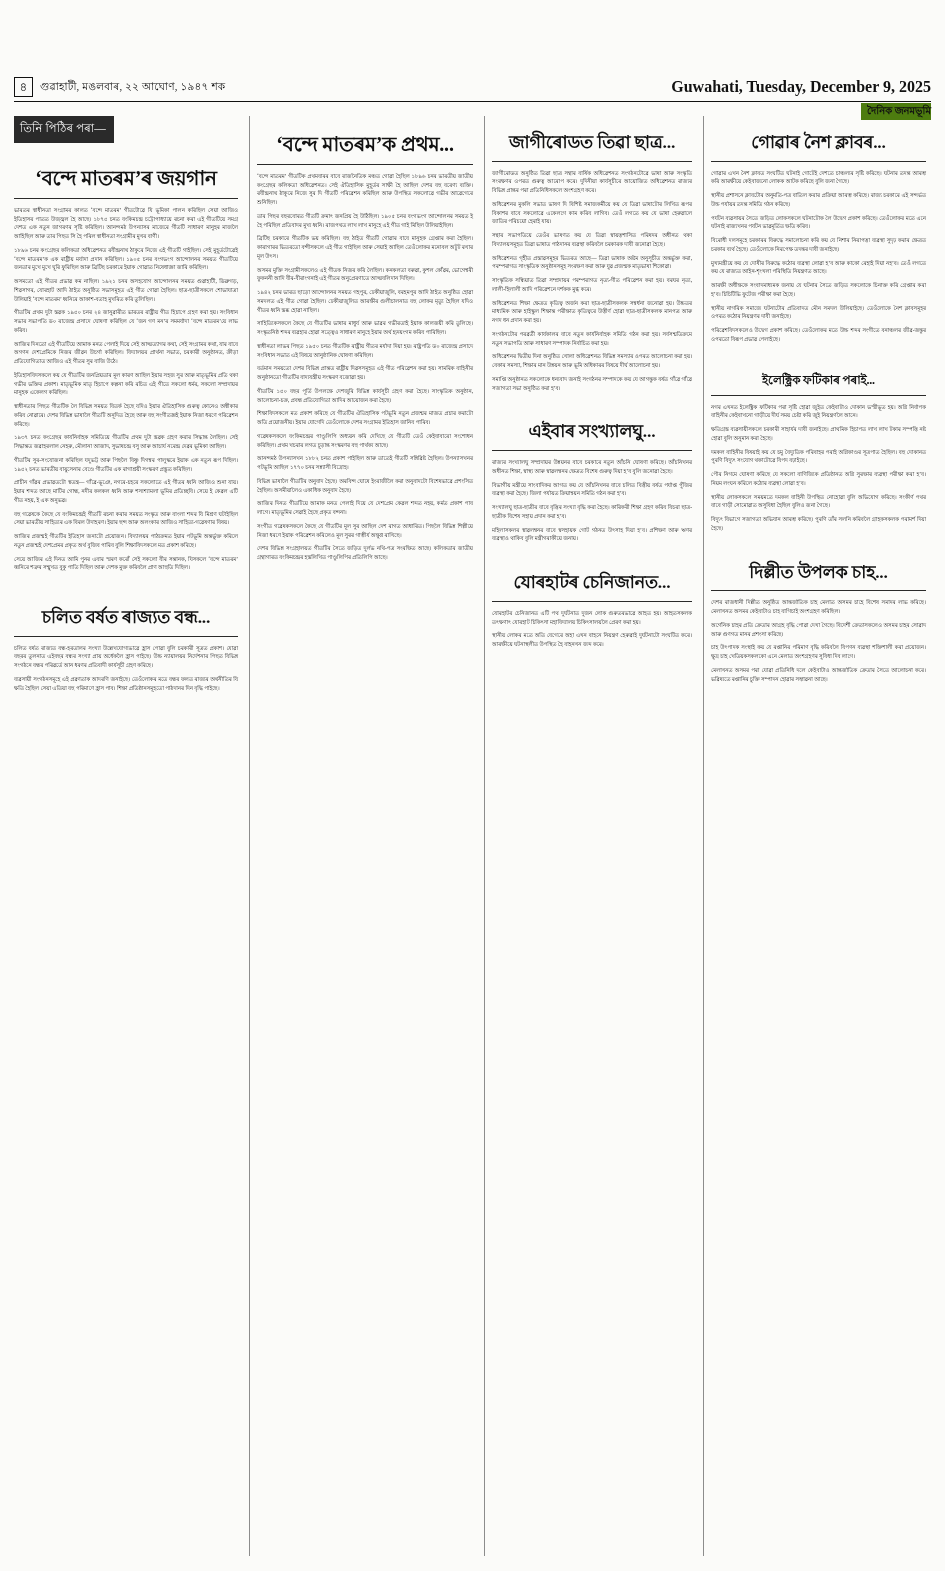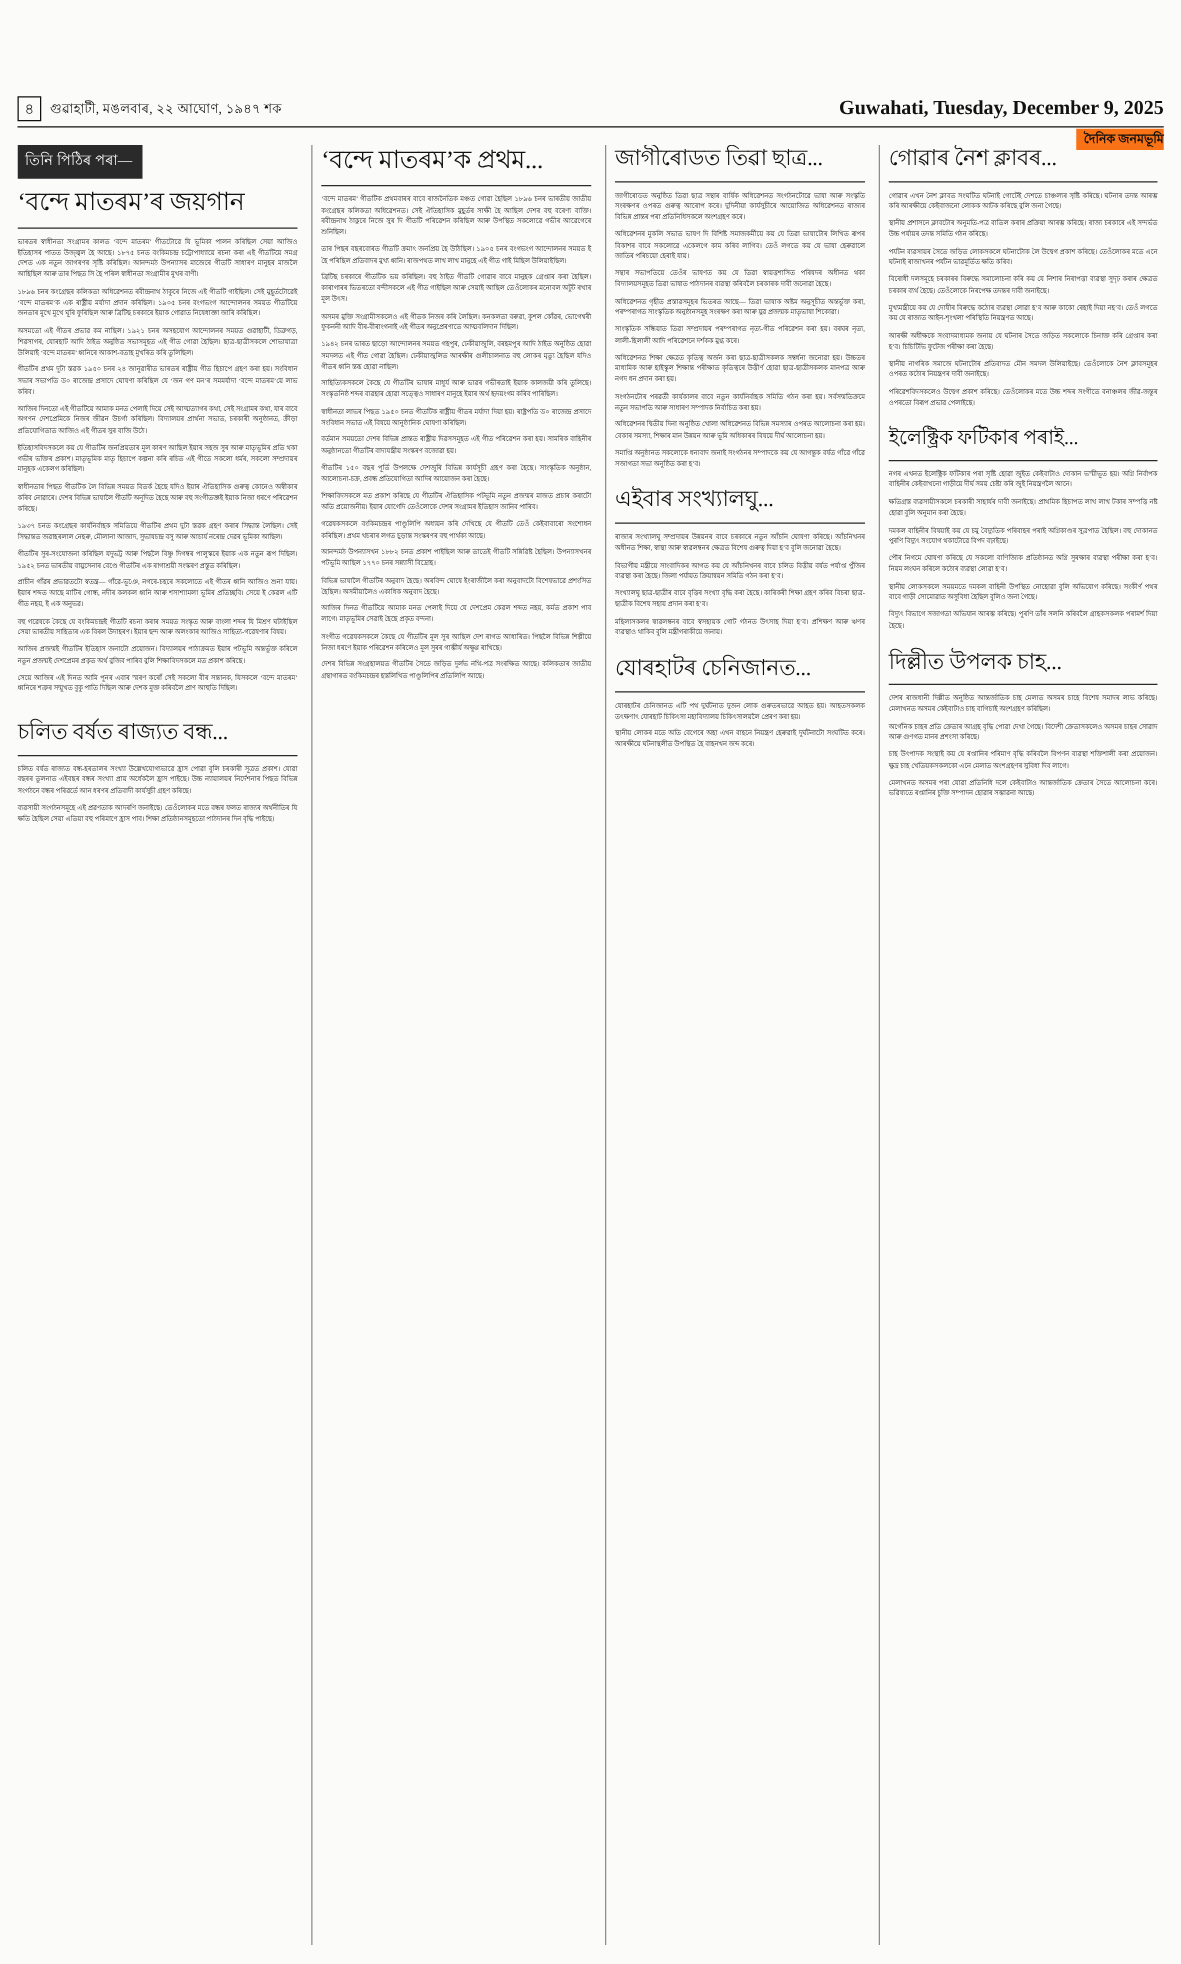--- a/index.html
+++ b/index.html
@@ -67,21 +67,21 @@
     top: 101px;
     width: 917px;
     border-top: 1.6px solid #111;
   }
   .mast-paper {
     position: absolute;
     right: 14px;
     top: 103px;
     font-size: 10px;
     font-weight: bold;
-    background: #f97316;
+    background: #4d7c0f;
     padding-left: 6px;
   }
 
   
   .columns {
     position: absolute;
     left: 14px;
     top: 116px;
     width: 917px;
     height: 1440px;
@@ -105,30 +105,31 @@
     background: #2a2a2a;
     color: #fff;
     font-size: 11.5px;
     padding: 4px 8px 4px 6px;
     display: inline-block;
     margin-bottom: 7px;
     letter-spacing: 0.2px;
   }
   .headline {
     font-size: 20px;
-    font-weight: normal;
+    font-weight: bold;
     line-height: 1.24;
-    margin: 0 0 7px 0;
+    margin: 16px 0 7px 0;
     letter-spacing: -0.2px;
+    text-align: center;
   }
   .headline.sm {
     font-size: 17.5px;
   }
   .headline.xs {
-    font-size: 16px;
+    font-size: 12px;
   }
   .hl-rule {
     border-top: 1px solid #2a2a2a;
     margin: 0 0 7px 0;
   }
 
   
   .body {
     font-size: 5.4px;
     line-height: 1.62;

